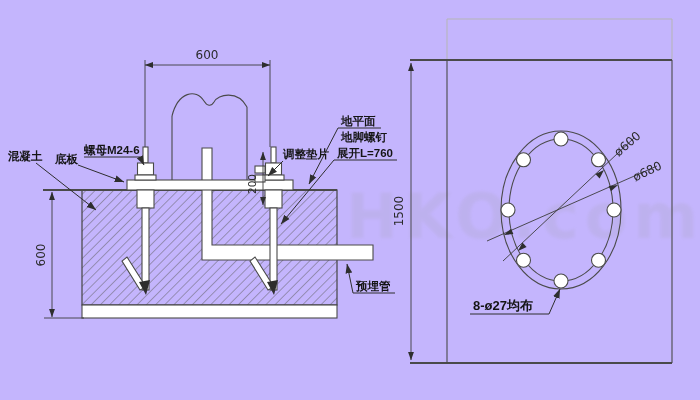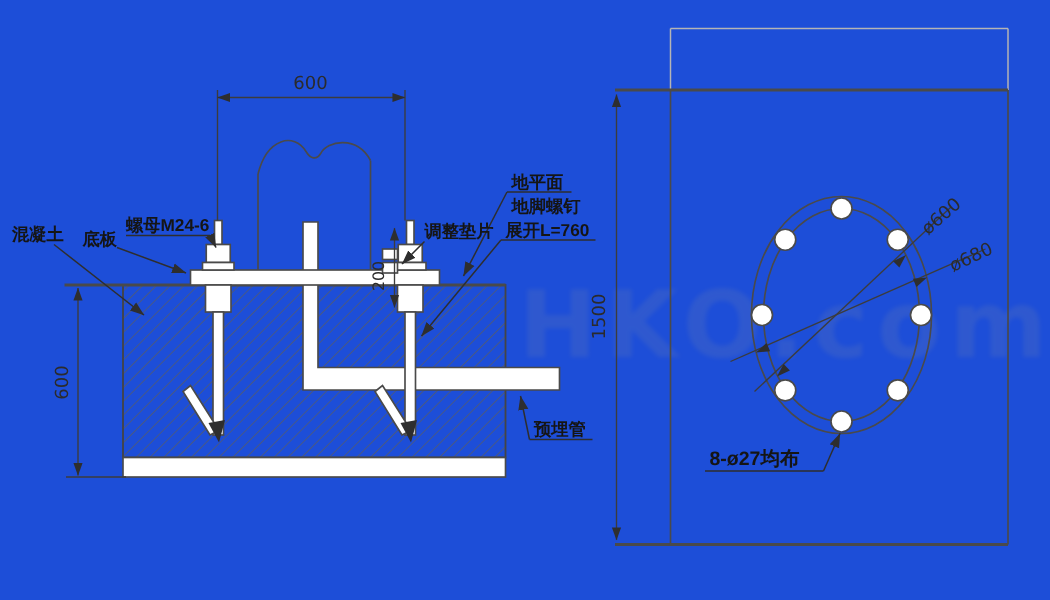--- a/index.html
+++ b/index.html
@@ -1,16 +1,16 @@
 <!DOCTYPE html>
 <html><head>
 <meta charset="utf-8">
 <style>
   html,body{margin:0;padding:0;background:#ffffff;}
-  .canvas{width:700px;height:400px;background:#1d4ed8;position:relative;overflow:hidden;
+  .canvas{width:700px;height:400px;background:#c4b5fd;position:relative;overflow:hidden;
           font-family:"Liberation Sans",sans-serif;}
   svg{display:block}
   .st   {stroke:#4a4a4a;fill:none;stroke-width:1.1;}
   .stf  {stroke:#4a4a4a;fill:#ffffff;stroke-width:1.1;}
   .thick{stroke-width:1.9;}
   .faint{stroke:#b5b5b5;stroke-width:1;}
   .dimline{stroke:#3c3c3c;stroke-width:0.9;fill:none;}
   .leader {stroke:#2e2e2e;stroke-width:1;fill:none;}
   .arrowfill{fill:#2e2e2e;stroke:none;}
   text.dim{font-family:"DejaVu Sans",sans-serif;font-size:12px;fill:#2b2b2b;}

